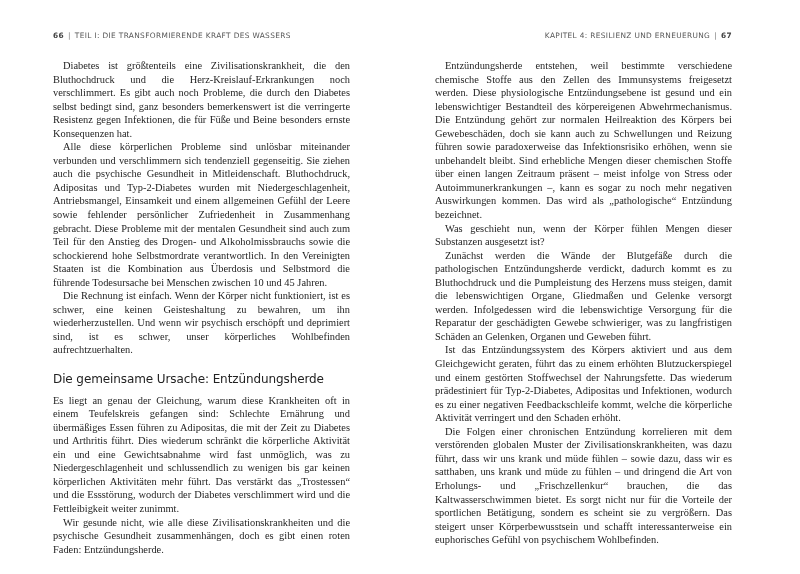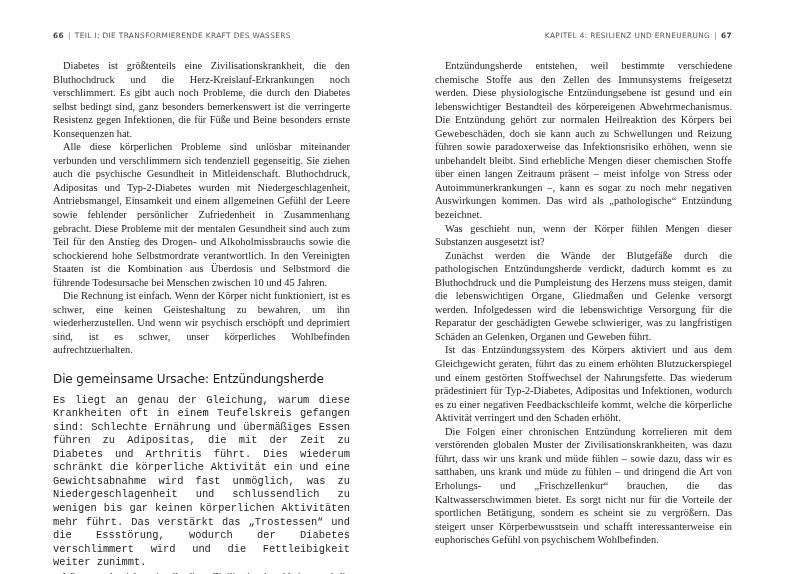--- a/index.html
+++ b/index.html
@@ -17,21 +17,21 @@
   .running-head .num { font-weight: bold; color: #444; }
   .running-head .sep { margin: 0 4px; color: #777; }
   .text {
     position: absolute; top: 59px;
     font-family: "Liberation Serif", serif; font-size: 10.4px; line-height: 13.55px;
     text-align: justify; hyphens: manual;
   }
   .left .text { left: 53px; width: 297px; }
   .right .text { left: 50px; width: 297px; }
   .text p { margin: 0; text-indent: 10px; }
-  .text p.noindent { text-indent: 0; font-family: Liberation Mono, monospace; }
+  .text p.noindent { text-indent: 0; }
   .heading {
     font-family: "DejaVu Sans", sans-serif; font-size: 12px; font-weight: normal;
     margin: 16px 0 7px 0; color: #222; letter-spacing: -0.1px;
   }
 </style>
 </head>
 <body>
 
 <div class="page left">
   <div class="running-head">

